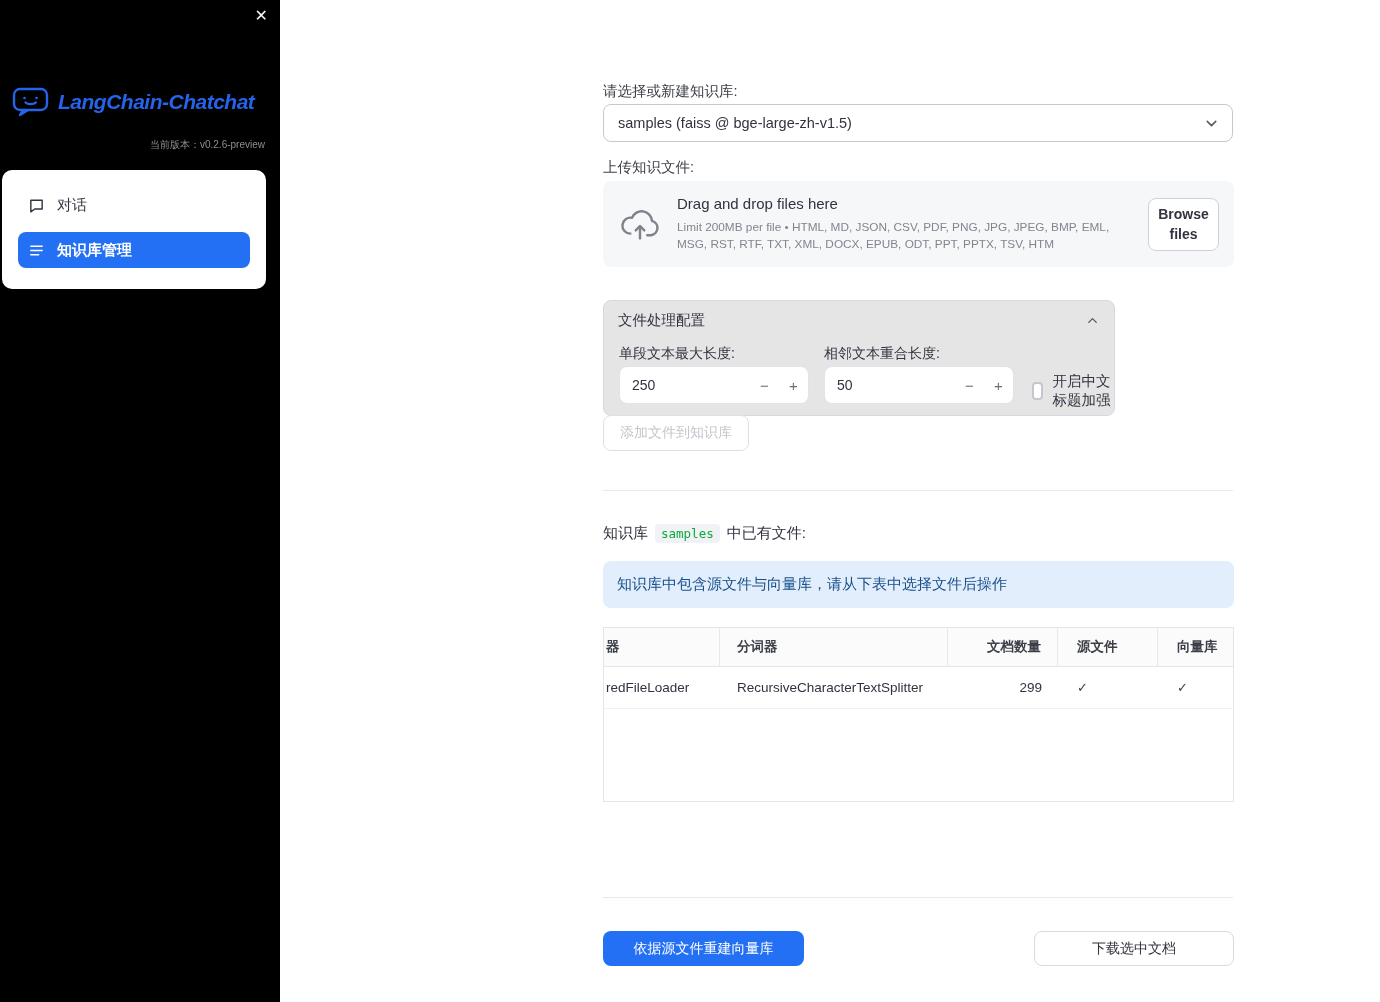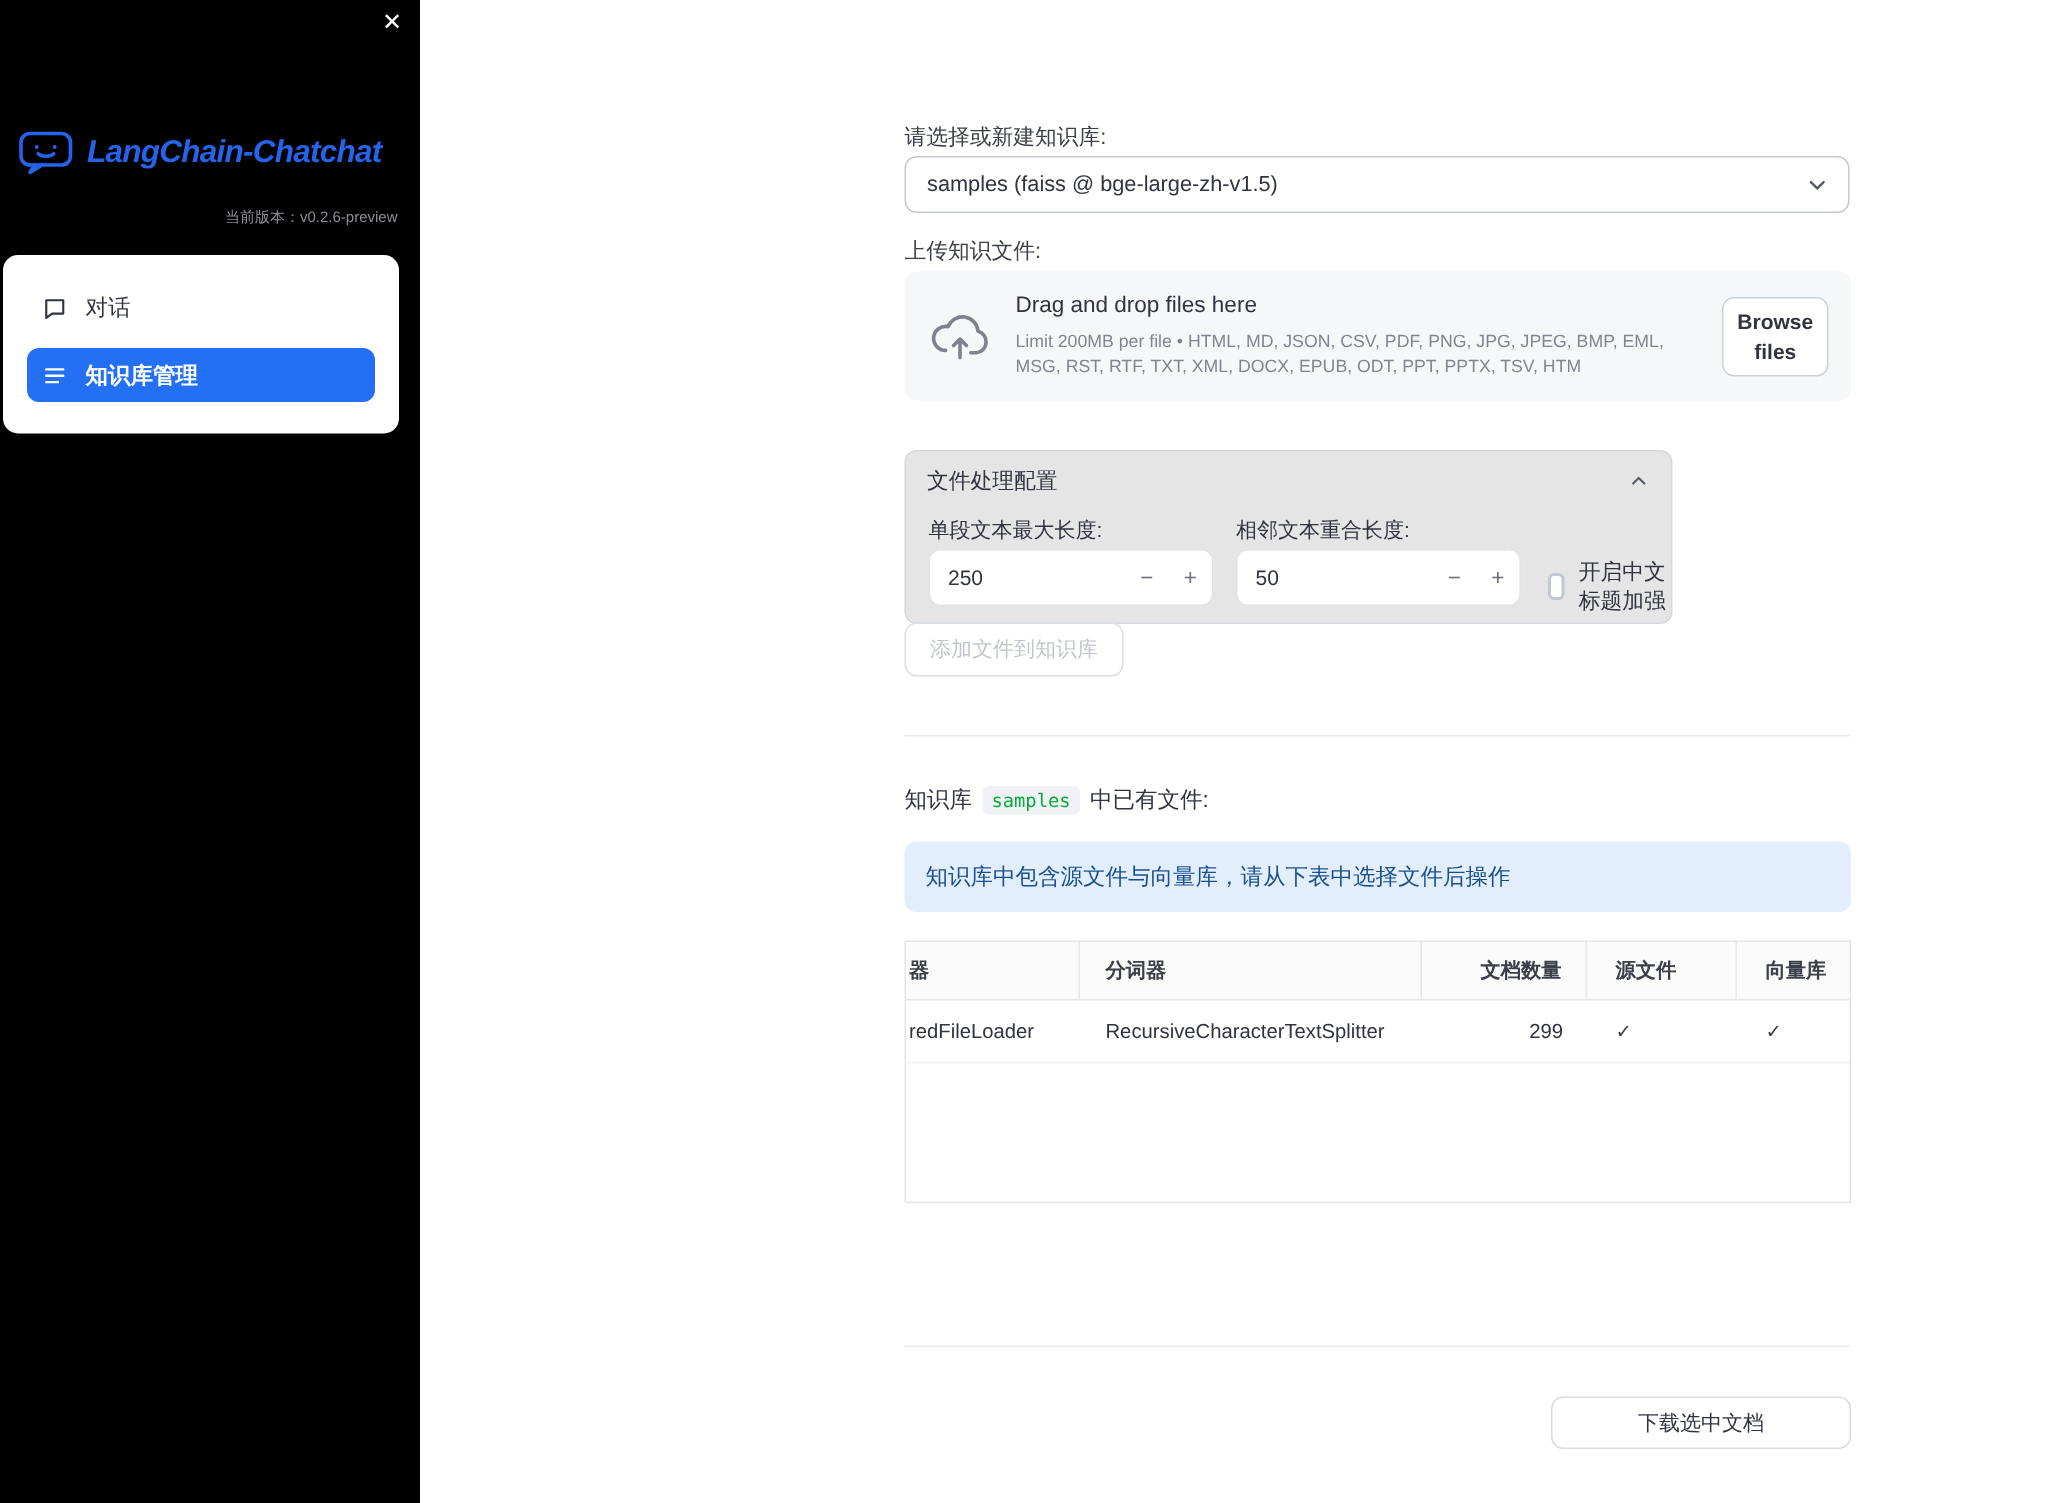--- a/index.html
+++ b/index.html
@@ -195,15 +195,16 @@
       <div class="td c2">RecursiveCharacterTextSplitter</div>
       <div class="td c3">299</div>
       <div class="td c4 check">✓</div>
       <div class="td c5 check">✓</div>
     </div>
   </div>
 
 
   <div class="divider d2"></div>
 
+  <button class="rebuild-btn">依据源文件重建向量库</button>
   <button class="deletekb-btn">下载选中文档</button>
 
 </main>
 
 </body></html>

